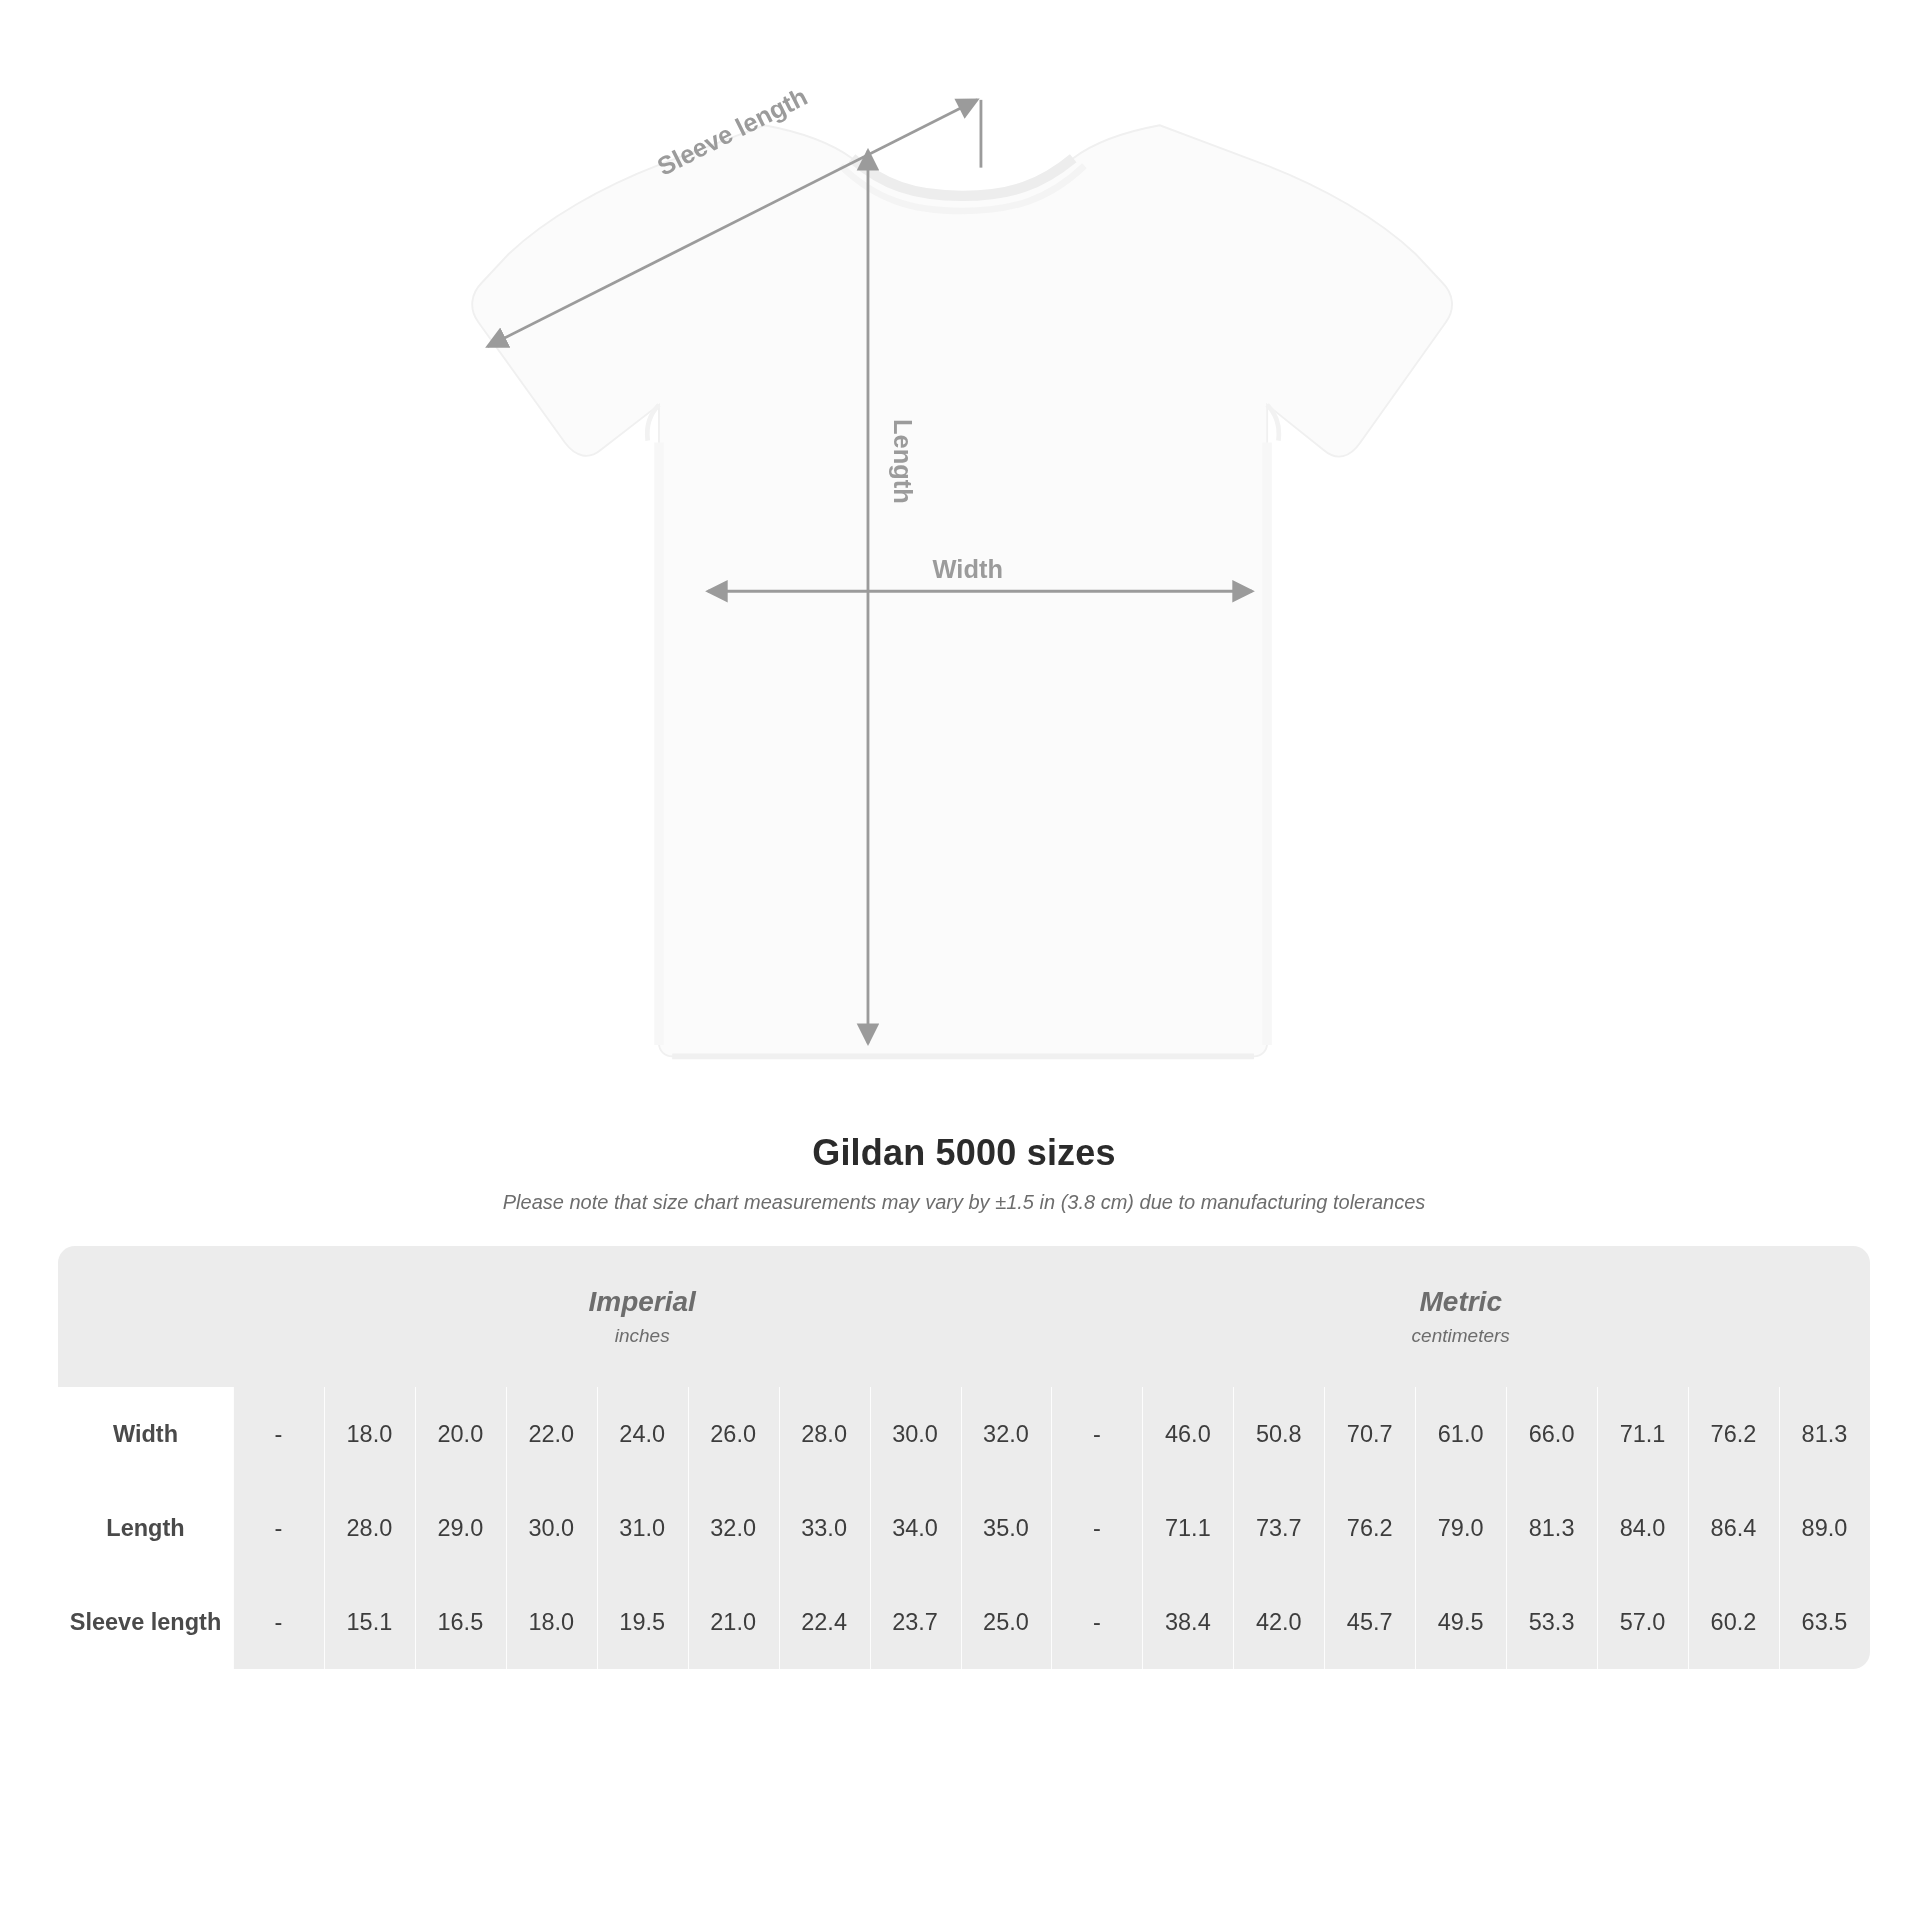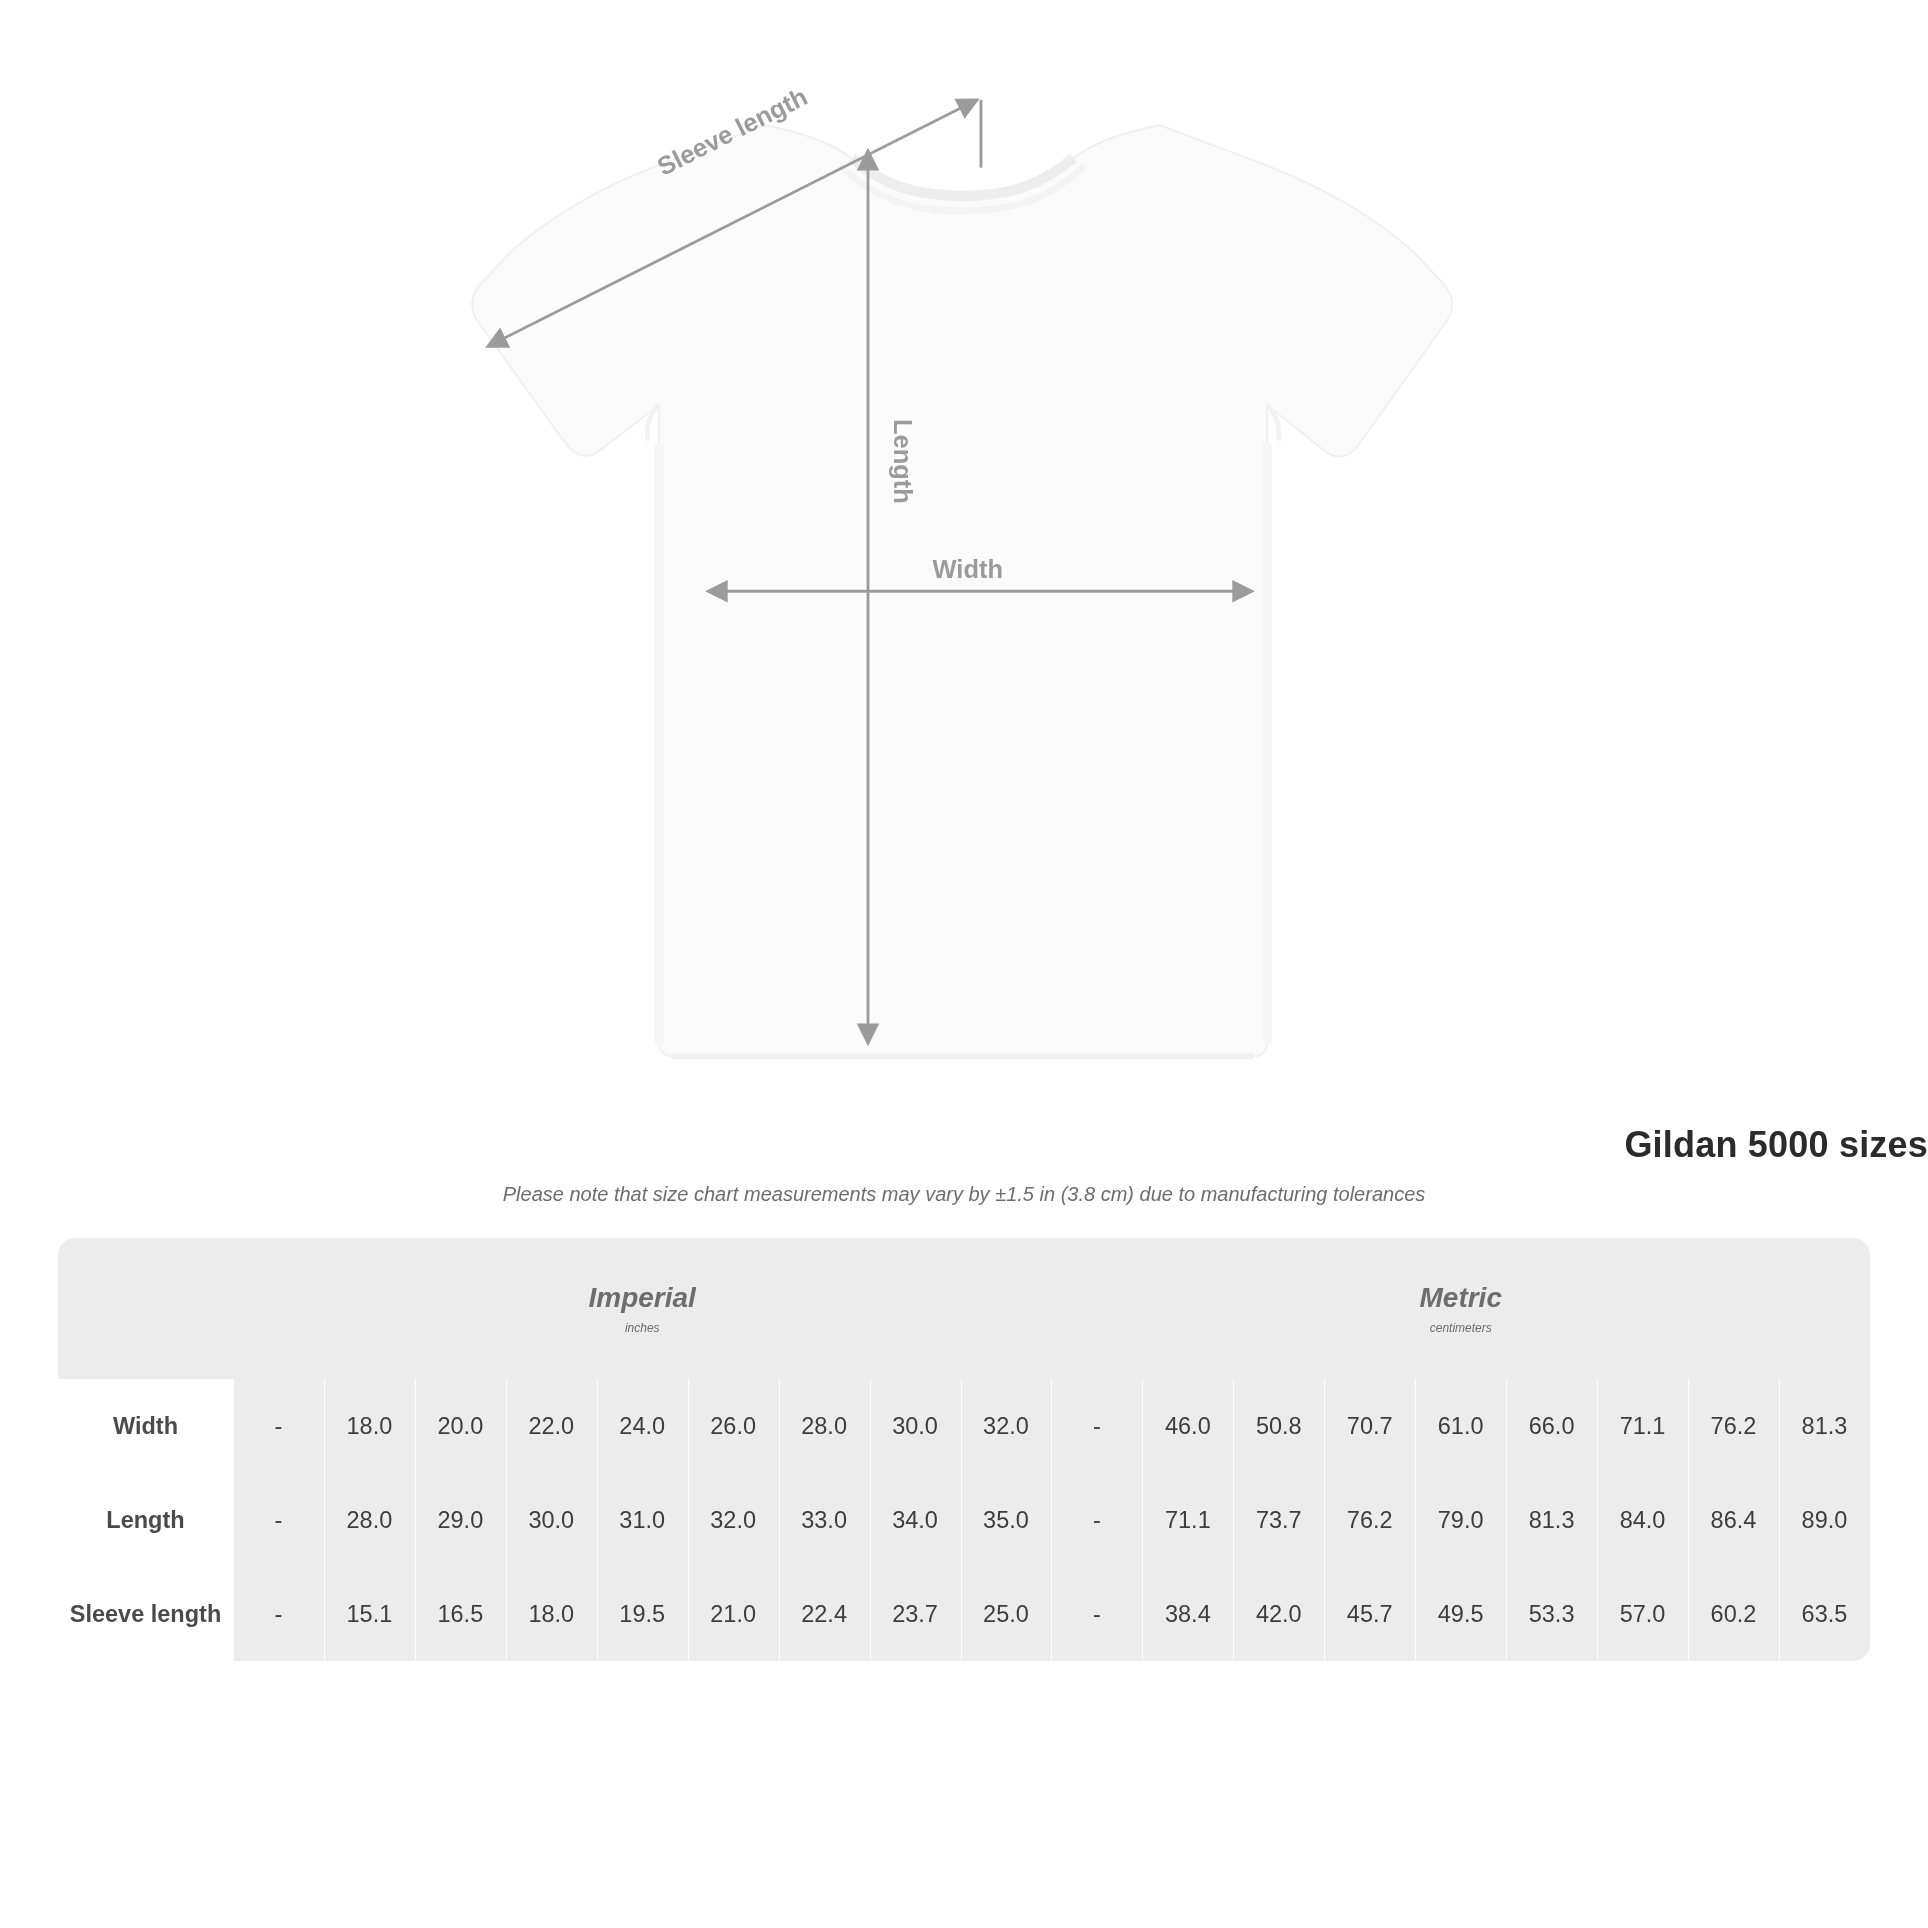--- a/index.html
+++ b/index.html
@@ -27,25 +27,25 @@
     position: relative;
     width: 1928px;
     height: 1111px;
   }
   .illustration svg {
     display: block;
   }
 
   
   .chart-title {
-    text-align: right;
+    text-align: center;
     font-size: 36px;
     font-weight: bold;
     color: #2b2b2b;
-    margin: 0;
+    margin: 8px;
     padding-top: 13px;
     letter-spacing: 0.2px;
   }
   .chart-note {
     text-align: center;
     font-size: 20px;
     font-style: italic;
     color: #6d6d6d;
     margin: 17px 0 0 0;
   }
@@ -71,21 +71,21 @@
   .grp-cell {
     height: 141px;
     font-size: 28px;
     font-style: italic;
     font-weight: bold;
     color: #6d6d6d;
     background: #ececec;
   }
   .grp-cell .grp-sub {
     display: block;
-    font-size: 12px;
+    font-size: 19px;
     font-weight: normal;
     font-style: italic;
     color: #6d6d6d;
     margin-top: 7.5px;
   }
   .grp-blank {
     background: #ececec;
   }
   
   .band-left { border-top-left-radius: 17px; }

